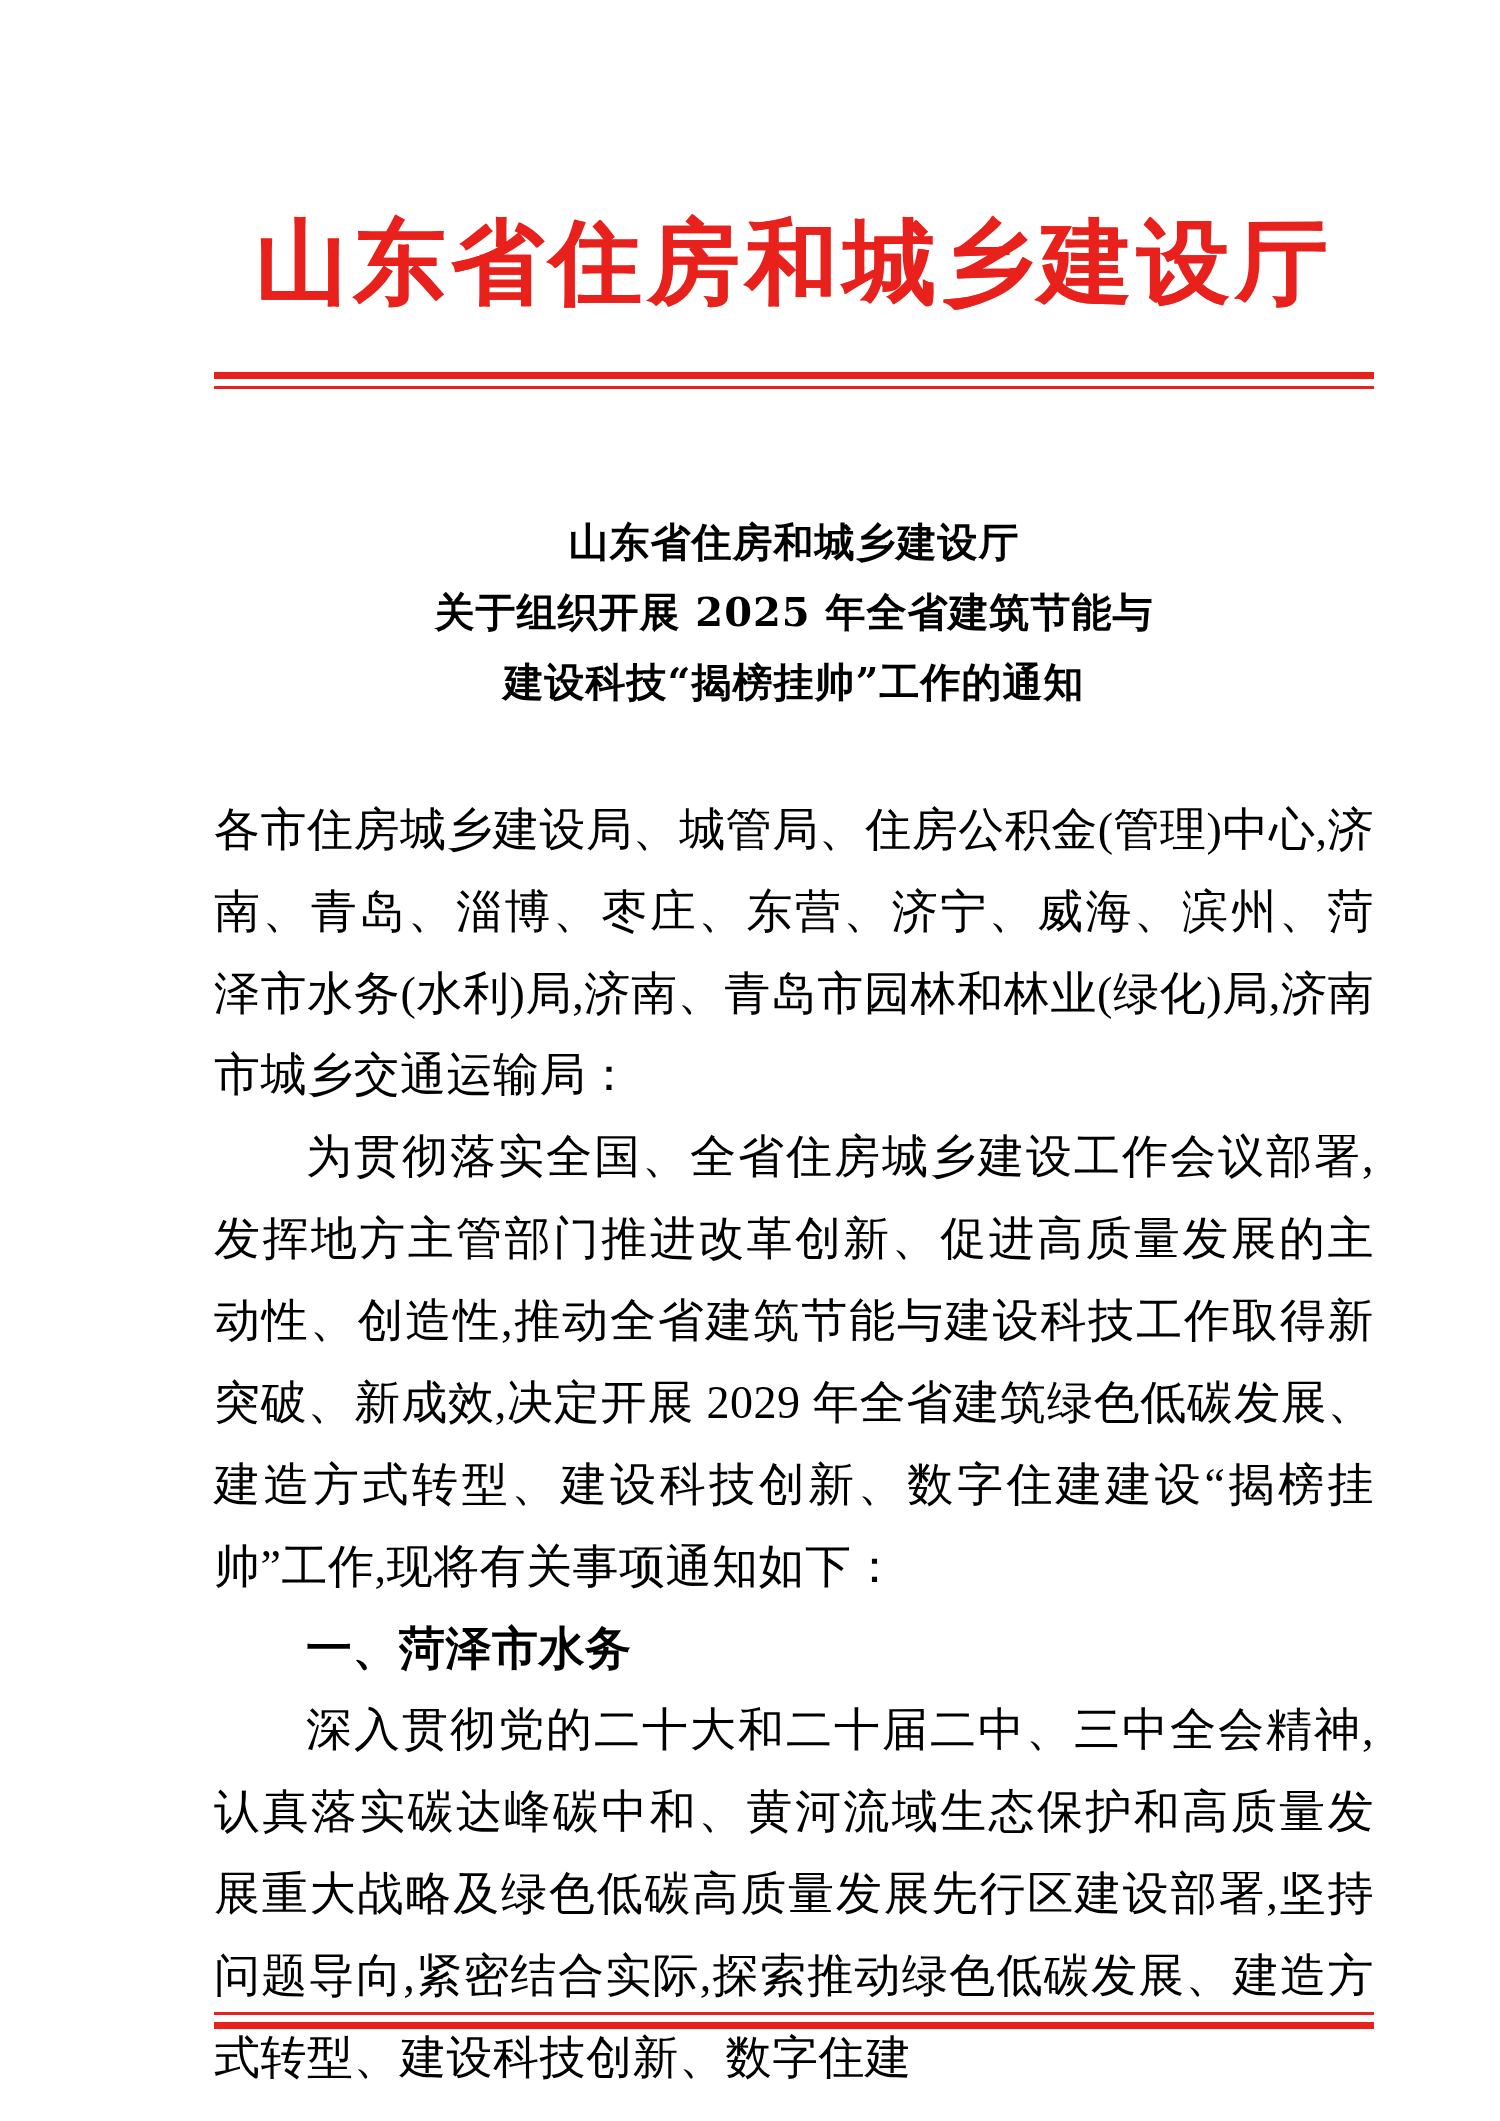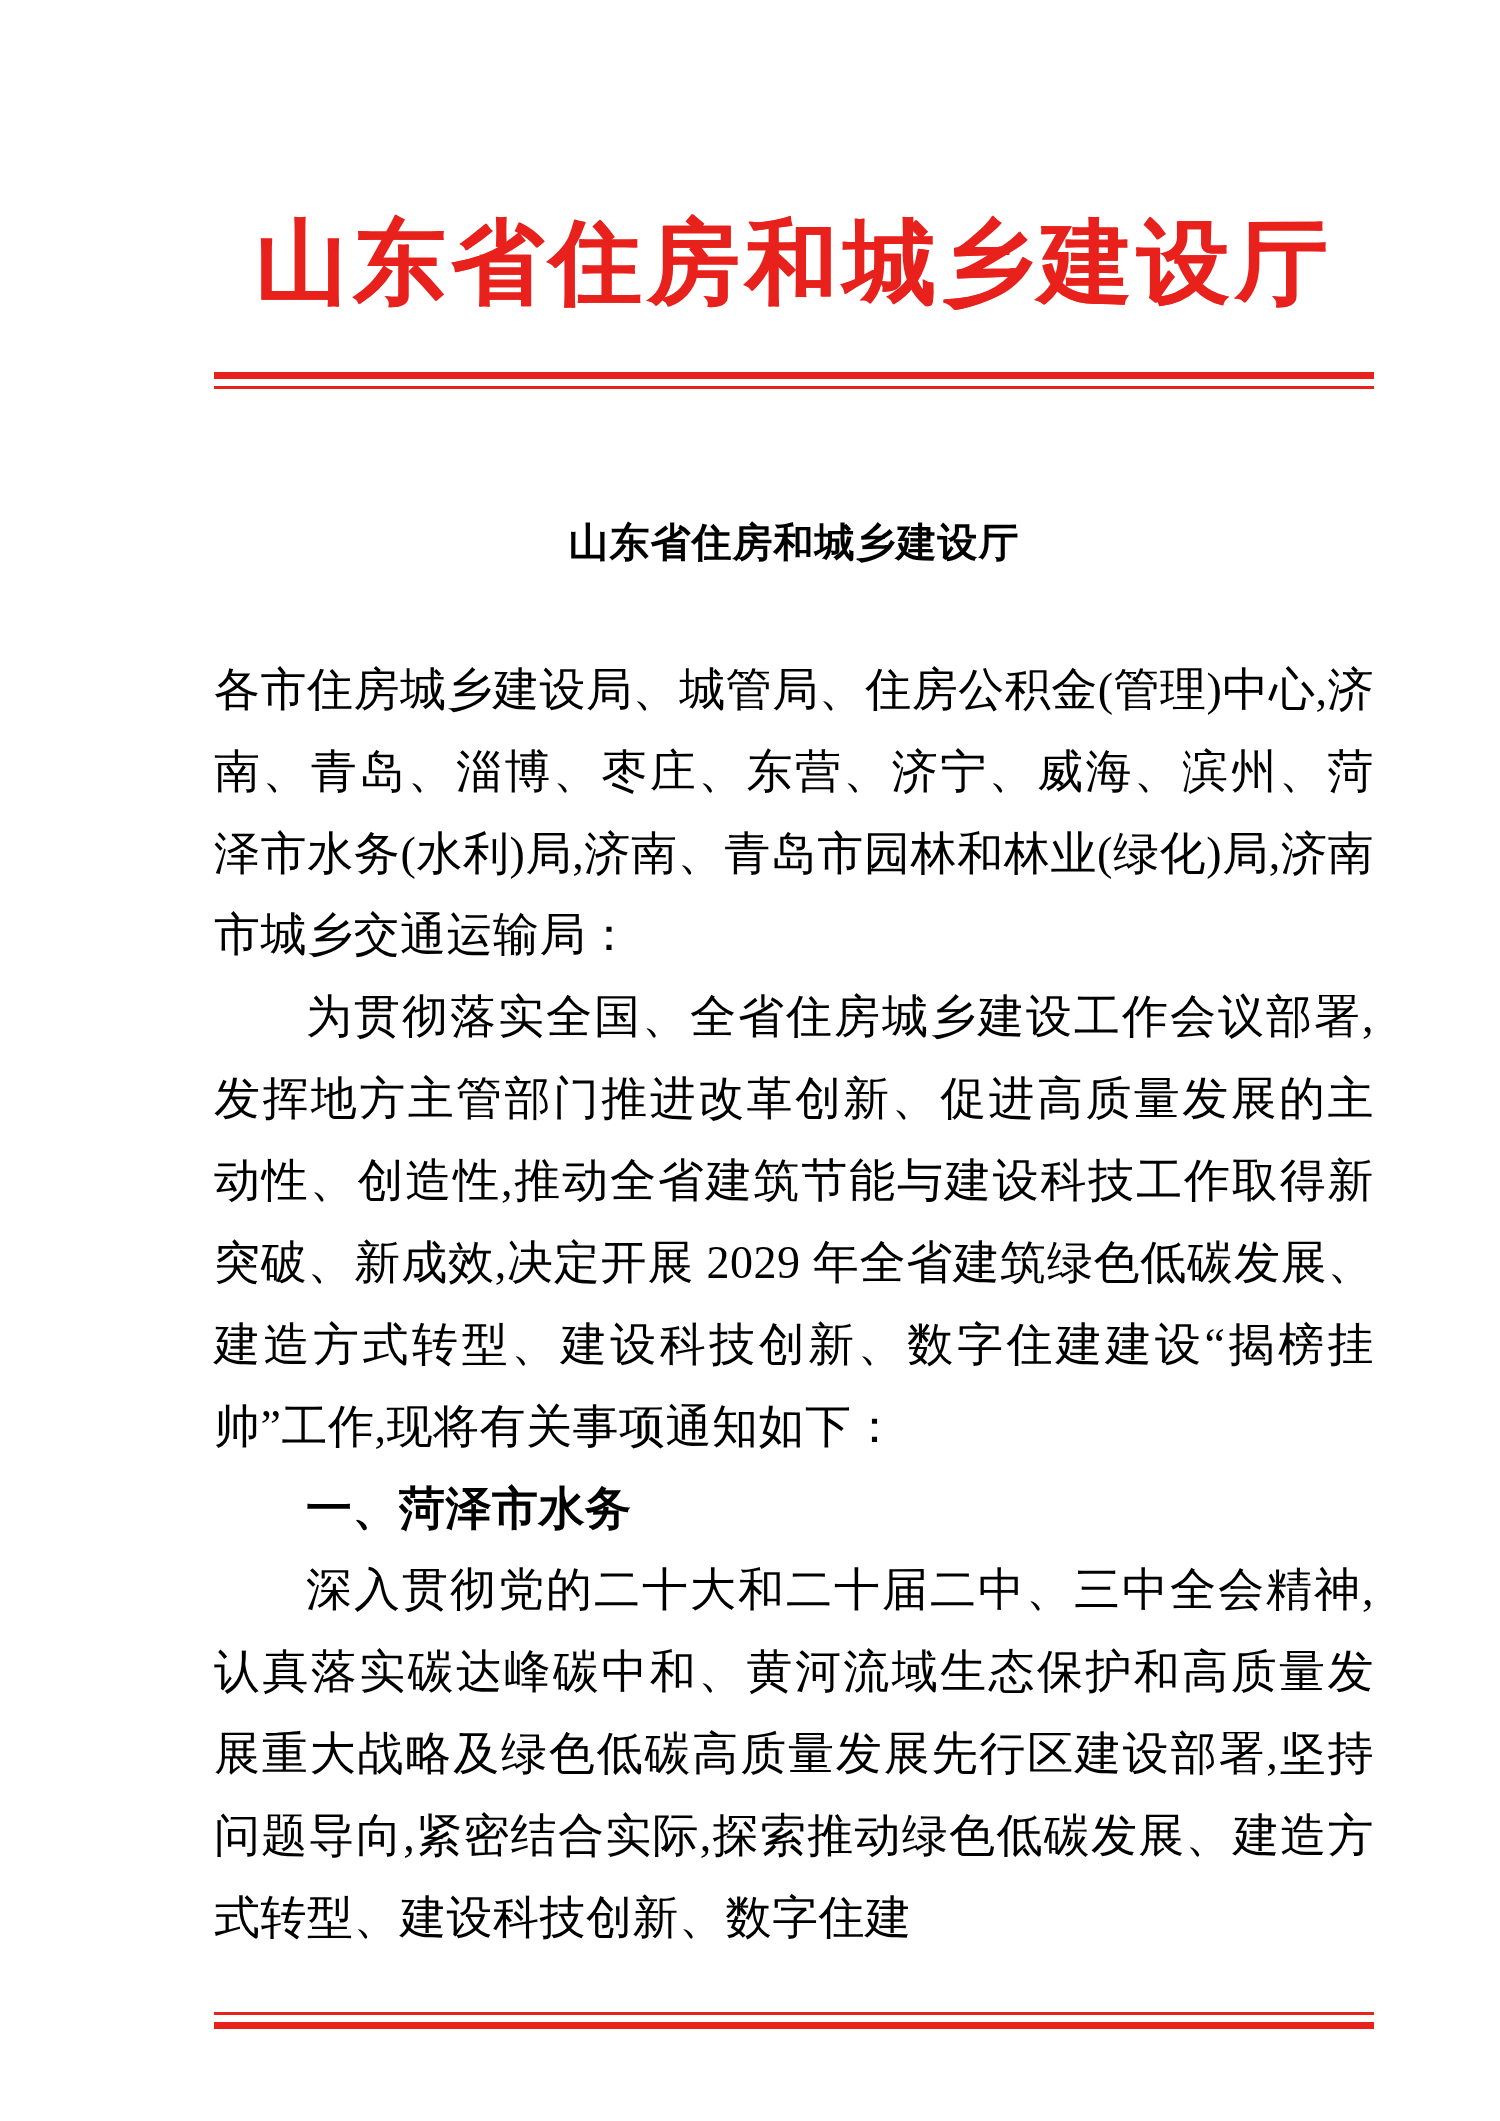--- a/index.html
+++ b/index.html
@@ -111,20 +111,22 @@
     <div class="letterhead-title">山东省住房和城乡建设厅</div>
   </div>
 
   <div class="rule-group-top">
     <div class="rule-thick"></div>
     <div class="rule-thin"></div>
   </div>
 
   <div class="doc-title">
     <div>山东省住房和城乡建设厅</div>
+    <div>关于组织开展 2025 年全省建筑节能与</div>
+    <div>建设科技“揭榜挂帅”工作的通知</div>
   </div>
 
   <div class="body-text">
     <p>各市住房城乡建设局、城管局、住房公积金(管理)中心,济南、青岛、淄博、枣庄、东营、济宁、威海、滨州、菏泽市水务(水利)局,济南、青岛市园林和林业(绿化)局,济南市城乡交通运输局：</p>
     <p class="p-indent">为贯彻落实全国、全省住房城乡建设工作会议部署,发挥地方主管部门推进改革创新、促进高质量发展的主动性、创造性,推动全省建筑节能与建设科技工作取得新突破、新成效,决定开展 2029 年全省建筑绿色低碳发展、建造方式转型、建设科技创新、数字住建建设“揭榜挂帅”工作,现将有关事项通知如下：</p>
     <p class="section-head">一、菏泽市水务</p>
     <p class="p-indent">深入贯彻党的二十大和二十届二中、三中全会精神,认真落实碳达峰碳中和、黄河流域生态保护和高质量发展重大战略及绿色低碳高质量发展先行区建设部署,坚持问题导向,紧密结合实际,探索推动绿色低碳发展、建造方式转型、建设科技创新、数字住建</p>
   </div>
 
   <div class="rule-group-bottom">

